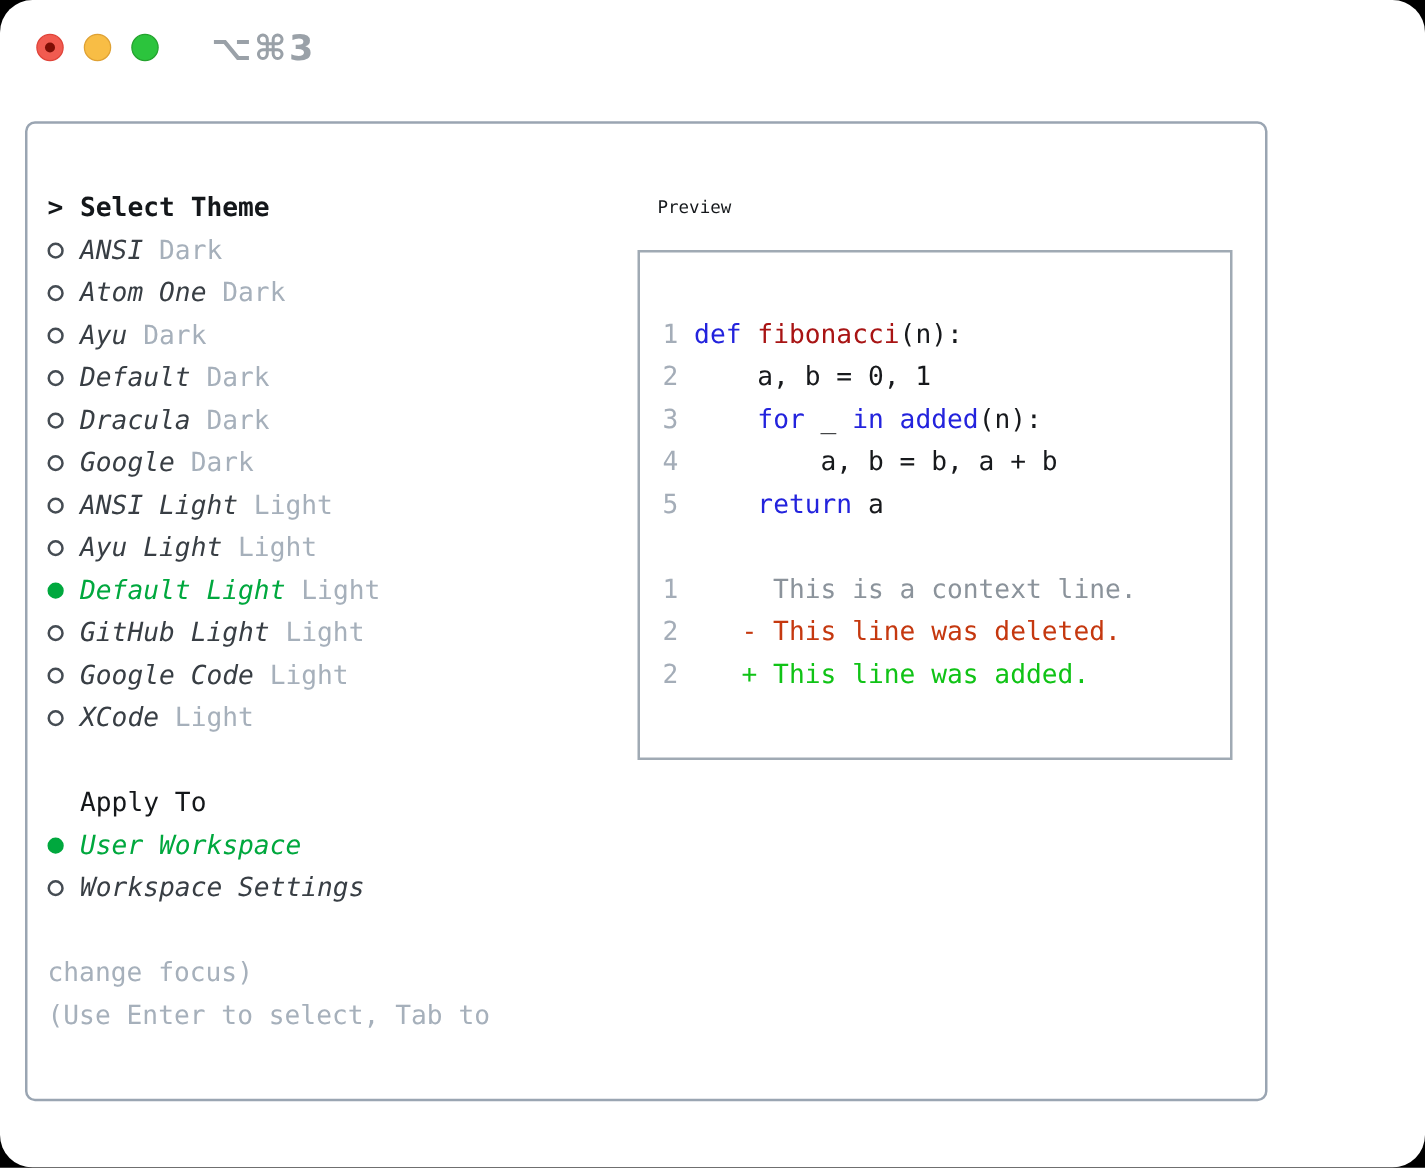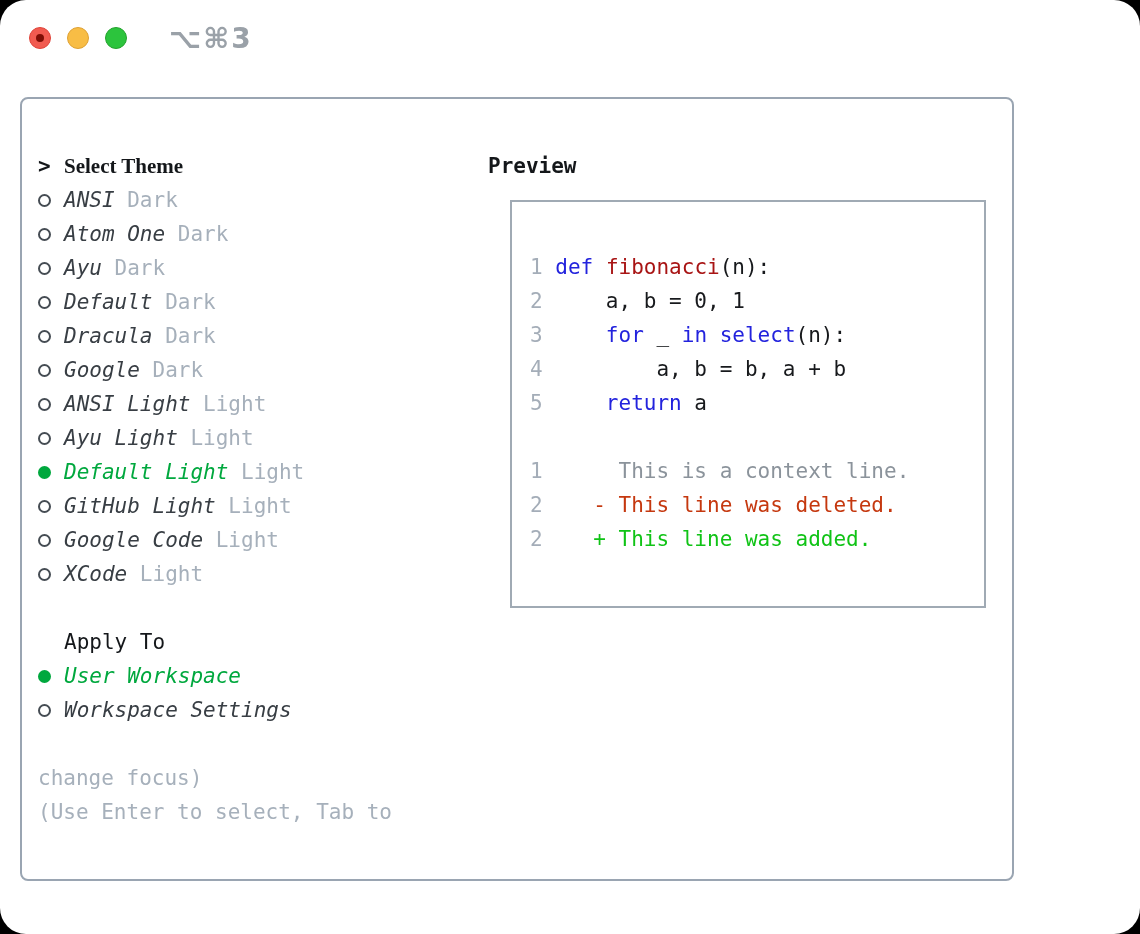--- a/index.html
+++ b/index.html
@@ -26,28 +26,28 @@
   .dot.green{margin-left:16px;background:#2cc43d;border:1px solid #24a32e;box-sizing:border-box;}
   .innerdot{width:8px;height:8px;border-radius:50%;background:#7e0e05;}
   .wtitle{margin-left:42px;font-family:"DejaVu Sans",sans-serif;font-size:28px;font-weight:600;color:#9aa1a8;letter-spacing:2px;}
   .panel{position:absolute;left:20px;top:97px;width:994px;height:784px;border:2px solid var(--border);border-radius:8px;box-sizing:border-box;background:#fff;}
   .leftcol{position:absolute;left:16px;top:50px;width:440px;font-size:21px;}
   .row{height:34px;line-height:34px;display:flex;align-items:center;white-space:pre;}
   .bullet{width:26px;flex:0 0 26px;display:flex;align-items:center;}
   .circle{width:13px;height:13px;border-radius:50%;border:2px solid #454c53;box-sizing:border-box;}
   .circle.filled{background:var(--green-sel);border-color:var(--green-sel);}
   .caret{font-weight:bold;color:var(--ink);}
-  .hdr{font-weight:bold;color:var(--ink);font-family:Liberation Serif, serif;}
+  .hdr{font-weight:bold;color:var(--ink);}
   .tname{color:var(--name);font-style:italic;}
   .trow.selected .tname{color:var(--green-sel);}
   .tvariant{color:var(--muted);margin-left:1ch;}
   .applyhdr{color:var(--ink);text-align:center;}
   .arow.selected .tname{color:var(--green-sel);}
   .hint{color:var(--muted);}
-  .preview-header{position:absolute;left:466px;top:50px;font-size:21px;font-weight:bold;color:var(--ink);}
+  .preview-header{position:absolute;left:504px;top:50px;font-size:14px;font-weight:normal;color:var(--ink);}
   .preview-box{position:absolute;left:488px;top:101px;width:476px;height:408px;border:2px solid #a0aab4;box-sizing:border-box;background:#fff;}
   #code{padding-top:48px;font-size:21px;}
   .cline{height:34px;line-height:34px;display:flex;padding-left:18px;white-space:pre;}
   .num{width:1ch;text-align:right;margin-right:1ch;color:var(--num);flex:0 0 auto;}
   .seg{white-space:pre;text-align:center;}
   .seg.kw{color:var(--kw);}
   .seg.fn{color:var(--fn);}
   .seg.plain{color:var(--code);}
   .seg.ctx{color:var(--ctx);}
   .seg.del{color:var(--del);}
@@ -105,21 +105,21 @@
       <div class="row hint">change focus)</div>
       <div class="row hint">(Use Enter to select, Tab to</div>
     </div>
 
     <div class="preview-header row">Preview</div>
 
     <div class="preview-box">
       <div id="code">
           <div class="cline"><span class="num">1</span><span class="seg kw">def</span><span class="seg plain"> </span><span class="seg fn">fibonacci</span><span class="seg plain">(n):</span></div>
           <div class="cline"><span class="num">2</span><span class="seg plain">    a, b = 0, 1</span></div>
-          <div class="cline"><span class="num">3</span><span class="seg plain">    </span><span class="seg kw">for</span><span class="seg plain"> _ </span><span class="seg kw">in</span><span class="seg plain"> </span><span class="seg kw">select</span><span class="seg plain">(n):</span></div>
+          <div class="cline"><span class="num">3</span><span class="seg plain">    </span><span class="seg kw">for</span><span class="seg plain"> _ </span><span class="seg kw">in</span><span class="seg plain"> </span><span class="seg kw">added</span><span class="seg plain">(n):</span></div>
           <div class="cline"><span class="num">4</span><span class="seg plain">        a, b = b, a + b</span></div>
           <div class="cline"><span class="num">5</span><span class="seg plain">    </span><span class="seg kw">return</span><span class="seg plain"> a</span></div>
           <div class="cline"><span class="num"></span></div>
           <div class="cline"><span class="num">1</span><span class="seg ctx">     This is a context line.</span></div>
           <div class="cline"><span class="num">2</span><span class="seg del">   - This line was deleted.</span></div>
           <div class="cline"><span class="num">2</span><span class="seg add">   + This line was added.</span></div>
         </div>
     </div>
   </div>
 </div>

